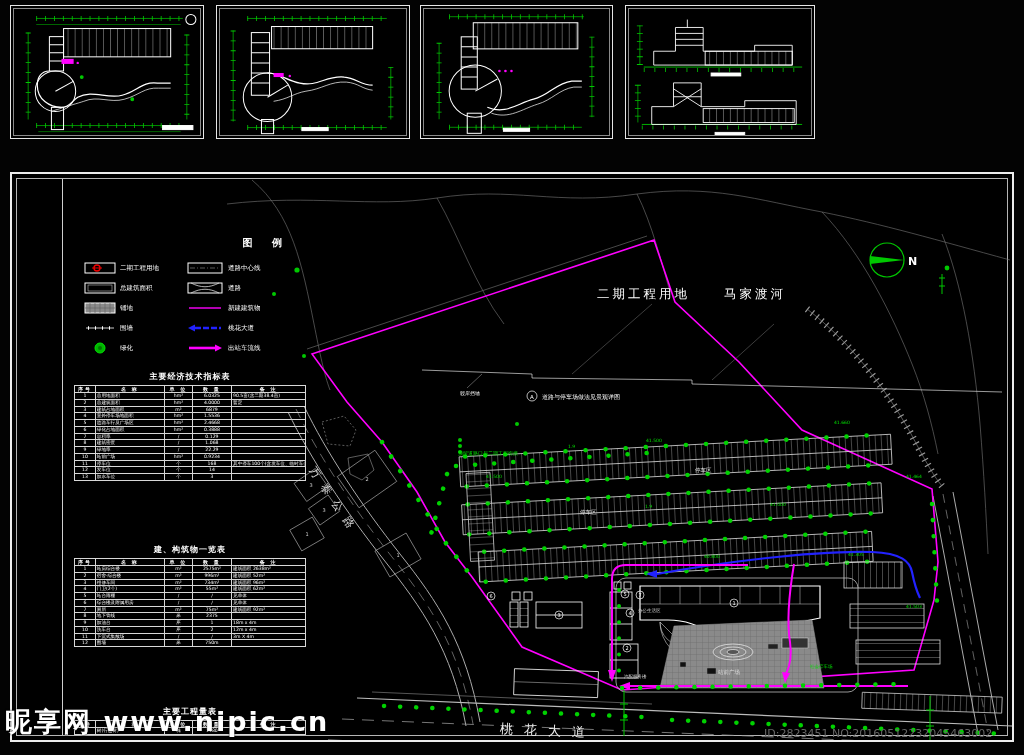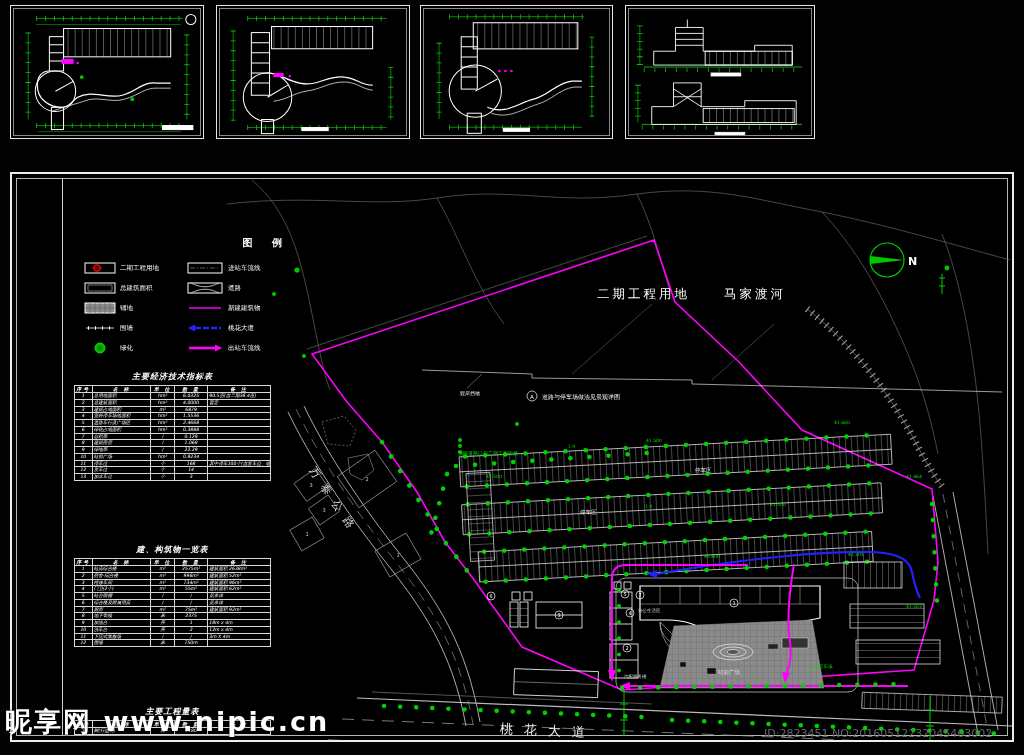--- a/index.html
+++ b/index.html
@@ -21,21 +21,21 @@
   
   .legend{position:absolute;left:72px;top:62px;width:206px;z-index:3;}
   .legend-title{font-size:10px;font-weight:bold;letter-spacing:8px;color:#fff;margin-left:6px;text-align:right;}
   .legend-grid{display:grid;grid-template-columns:32px 62px 38px 70px;grid-auto-rows:20px;
        align-items:center;margin-top:8px;column-gap:4px;}
   .legend-grid .lab{font-size:6.5px;color:#fff;white-space:nowrap;}
   .sw{display:block;height:12px;position:relative;}
   .sw svg{position:absolute;inset:0;width:100%;height:100%;}
 
   
-  .tbl{position:absolute;left:62px;width:197px;z-index:3;font-style:italic;}
+  .tbl{position:absolute;left:62px;width:232px;z-index:3;}
   .tbl-title{font-size:8px;font-weight:bold;text-align:center;color:#fff;letter-spacing:1px;margin-bottom:3px;}
   .tbl table{border-collapse:collapse;width:100%;table-layout:fixed;border:1px solid #fff;}
   .tbl th,.tbl td{border:0.5px solid #d8d8d8;color:#fff;font-size:4.6px;line-height:1.25;
        padding:0 1px;overflow:hidden;white-space:nowrap;}
   .tbl th{font-size:5px;letter-spacing:2px;text-align:center;}
   .tbl td:nth-child(1){text-align:center;}
   .tbl td:nth-child(3),.tbl td:nth-child(4){text-align:center;}
   .tbl col.c1{width:9%}.tbl col.c2{width:30%}.tbl col.c3{width:12%}.tbl col.c4{width:17%}.tbl col.c5{width:32%}
   .t1{top:197px}.t2{top:370px}.t3{top:532px}
 
@@ -428,21 +428,21 @@
             <path d="M8,6H18" stroke="#e00"></path>
           </svg>
         </span>
       <span class="lab">二期工程用地</span>
       <span class="sw">
           <svg viewBox="0 0 36 12">
             <rect x="1" y="1" width="34" height="10" fill="none" stroke="#fff"></rect>
             <path d="M3,6H33" stroke="#999" stroke-width="0.6" stroke-dasharray="5,2,1,2"></path>
           </svg>
         </span>
-      <span class="lab">进站车流线</span>
+      <span class="lab">道路中心线</span>
 
       <span class="sw">
           <svg viewBox="0 0 32 12">
             <rect x="1" y="1" width="30" height="10" fill="none" stroke="#fff"></rect>
             <rect x="4" y="3" width="24" height="6" fill="none" stroke="#bbb" stroke-width="0.6"></rect>
           </svg>
         </span>
       <span class="lab">总建筑面积</span>
       <span class="sw">
           <svg viewBox="0 0 36 12">

